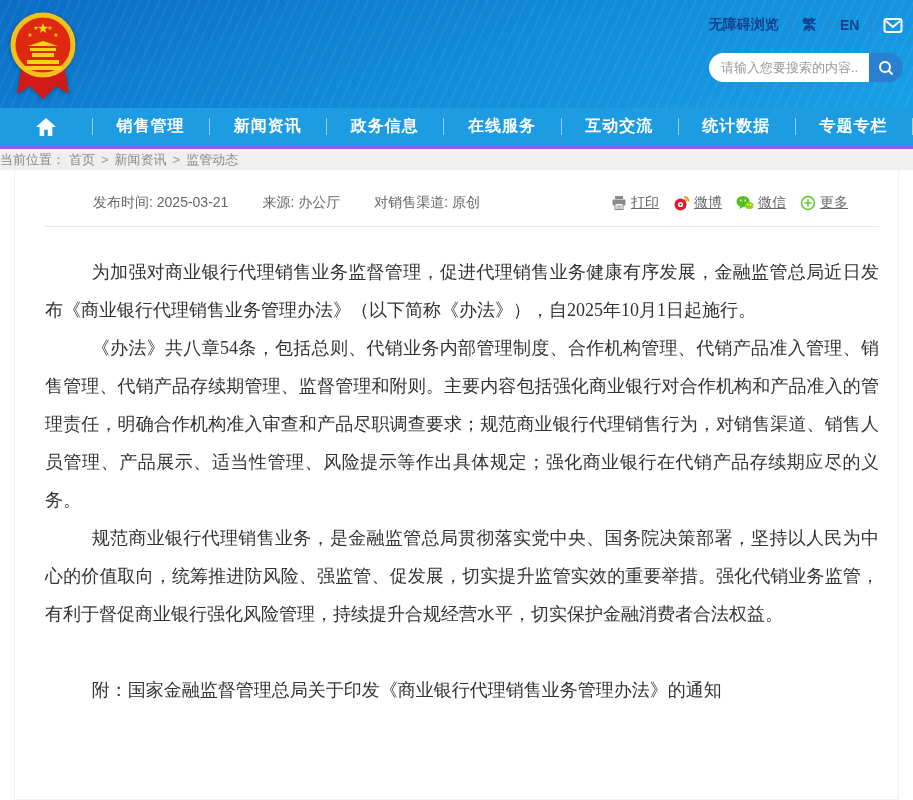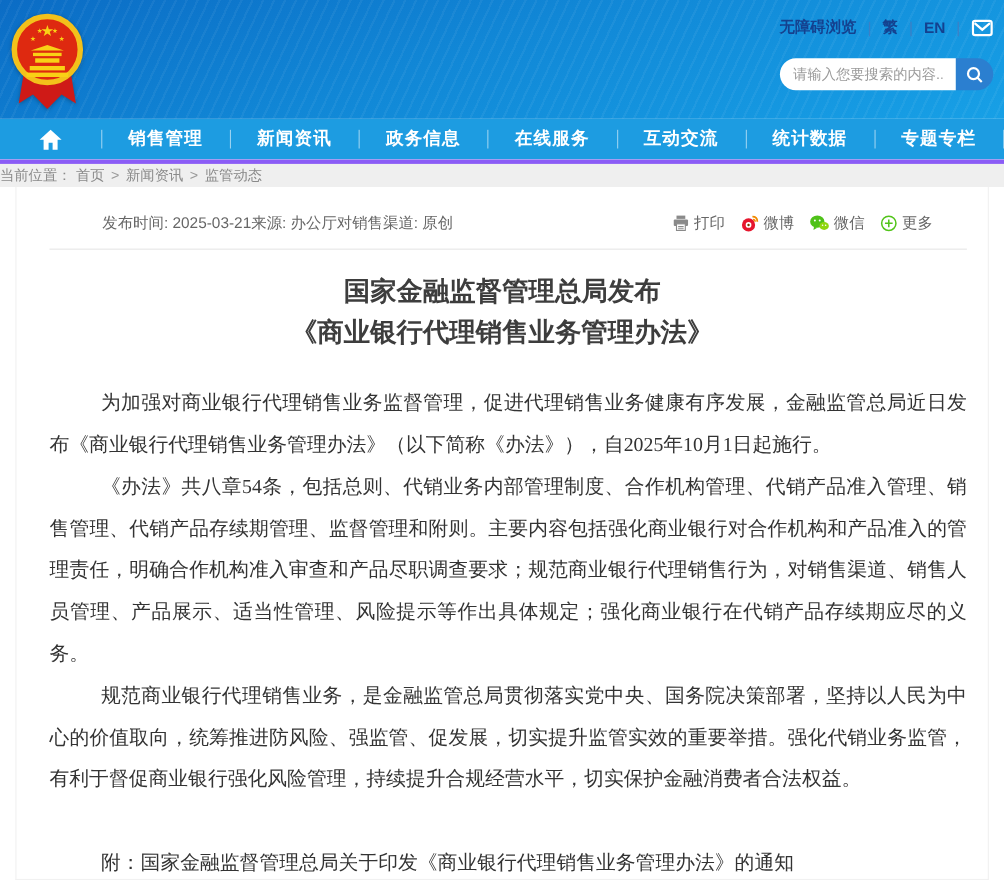--- a/index.html
+++ b/index.html
@@ -67,23 +67,23 @@
 
   
   .content-card {
     position:relative; margin:0 14px; height:630px; background:#fff;
     border:1px solid #f1f1f1; border-top:none; overflow:hidden;
   }
   .meta-row {
     display:flex; justify-content:space-between; align-items:center;
     padding:24px 50px 14px 78px; font-size:14px; color:#666;
   }
-  .meta-left { display:flex; }
+  .meta-left { display:flex; gap:34px; }
   .meta-item { white-space:nowrap; }
-  .share-group { display:flex; align-items:center; gap:14px; }
+  .share-group { display:flex; align-items:center; gap:14px;text-decoration:underline; }
   .share-item { display:flex; align-items:center; gap:4px; cursor:pointer; color:#666; }
   .share-item svg { display:block; }
   .meta-divider { border:none; border-top:1px solid #e6e6e6; margin:0 19px 0 30px; }
 
   .article-title {
     margin-top:20px; text-align:center; font-size:24px; font-weight:bold;
     color:#3d3d3d; line-height:37px; font-family:"Liberation Sans", sans-serif;
   }
 
   .article-body {
@@ -223,24 +223,20 @@
             <line x1="8" y1="4.5" x2="8" y2="11.5" stroke="#52c41a" stroke-width="1.4"></line>
             <line x1="4.5" y1="8" x2="11.5" y2="8" stroke="#52c41a" stroke-width="1.4"></line>
           </svg>
           <span>更多</span>
         </span>
       </div>
     </div>
 
     <hr class="meta-divider">
 
-    <h1 class="article-title">
-      <div>国家金融监督管理总局发布</div>
-      <div>《商业银行代理销售业务管理办法》</div>
-    </h1>
 
     <div class="article-body">
       <p>为加强对商业银行代理销售业务监督管理，促进代理销售业务健康有序发展，金融监管总局近日发布《商业银行代理销售业务管理办法》（以下简称《办法》），自2025年10月1日起施行。</p>
       <p>《办法》共八章54条，包括总则、代销业务内部管理制度、合作机构管理、代销产品准入管理、销售管理、代销产品存续期管理、监督管理和附则。主要内容包括强化商业银行对合作机构和产品准入的管理责任，明确合作机构准入审查和产品尽职调查要求；规范商业银行代理销售行为，对销售渠道、销售人员管理、产品展示、适当性管理、风险提示等作出具体规定；强化商业银行在代销产品存续期应尽的义务。</p>
       <p>规范商业银行代理销售业务，是金融监管总局贯彻落实党中央、国务院决策部署，坚持以人民为中心的价值取向，统筹推进防风险、强监管、促发展，切实提升监管实效的重要举措。强化代销业务监管，有利于督促商业银行强化风险管理，持续提升合规经营水平，切实保护金融消费者合法权益。</p>
       <p class="attachment">附：国家金融监督管理总局关于印发《商业银行代理销售业务管理办法》的通知</p>
 
     </div>
 
   </div>

